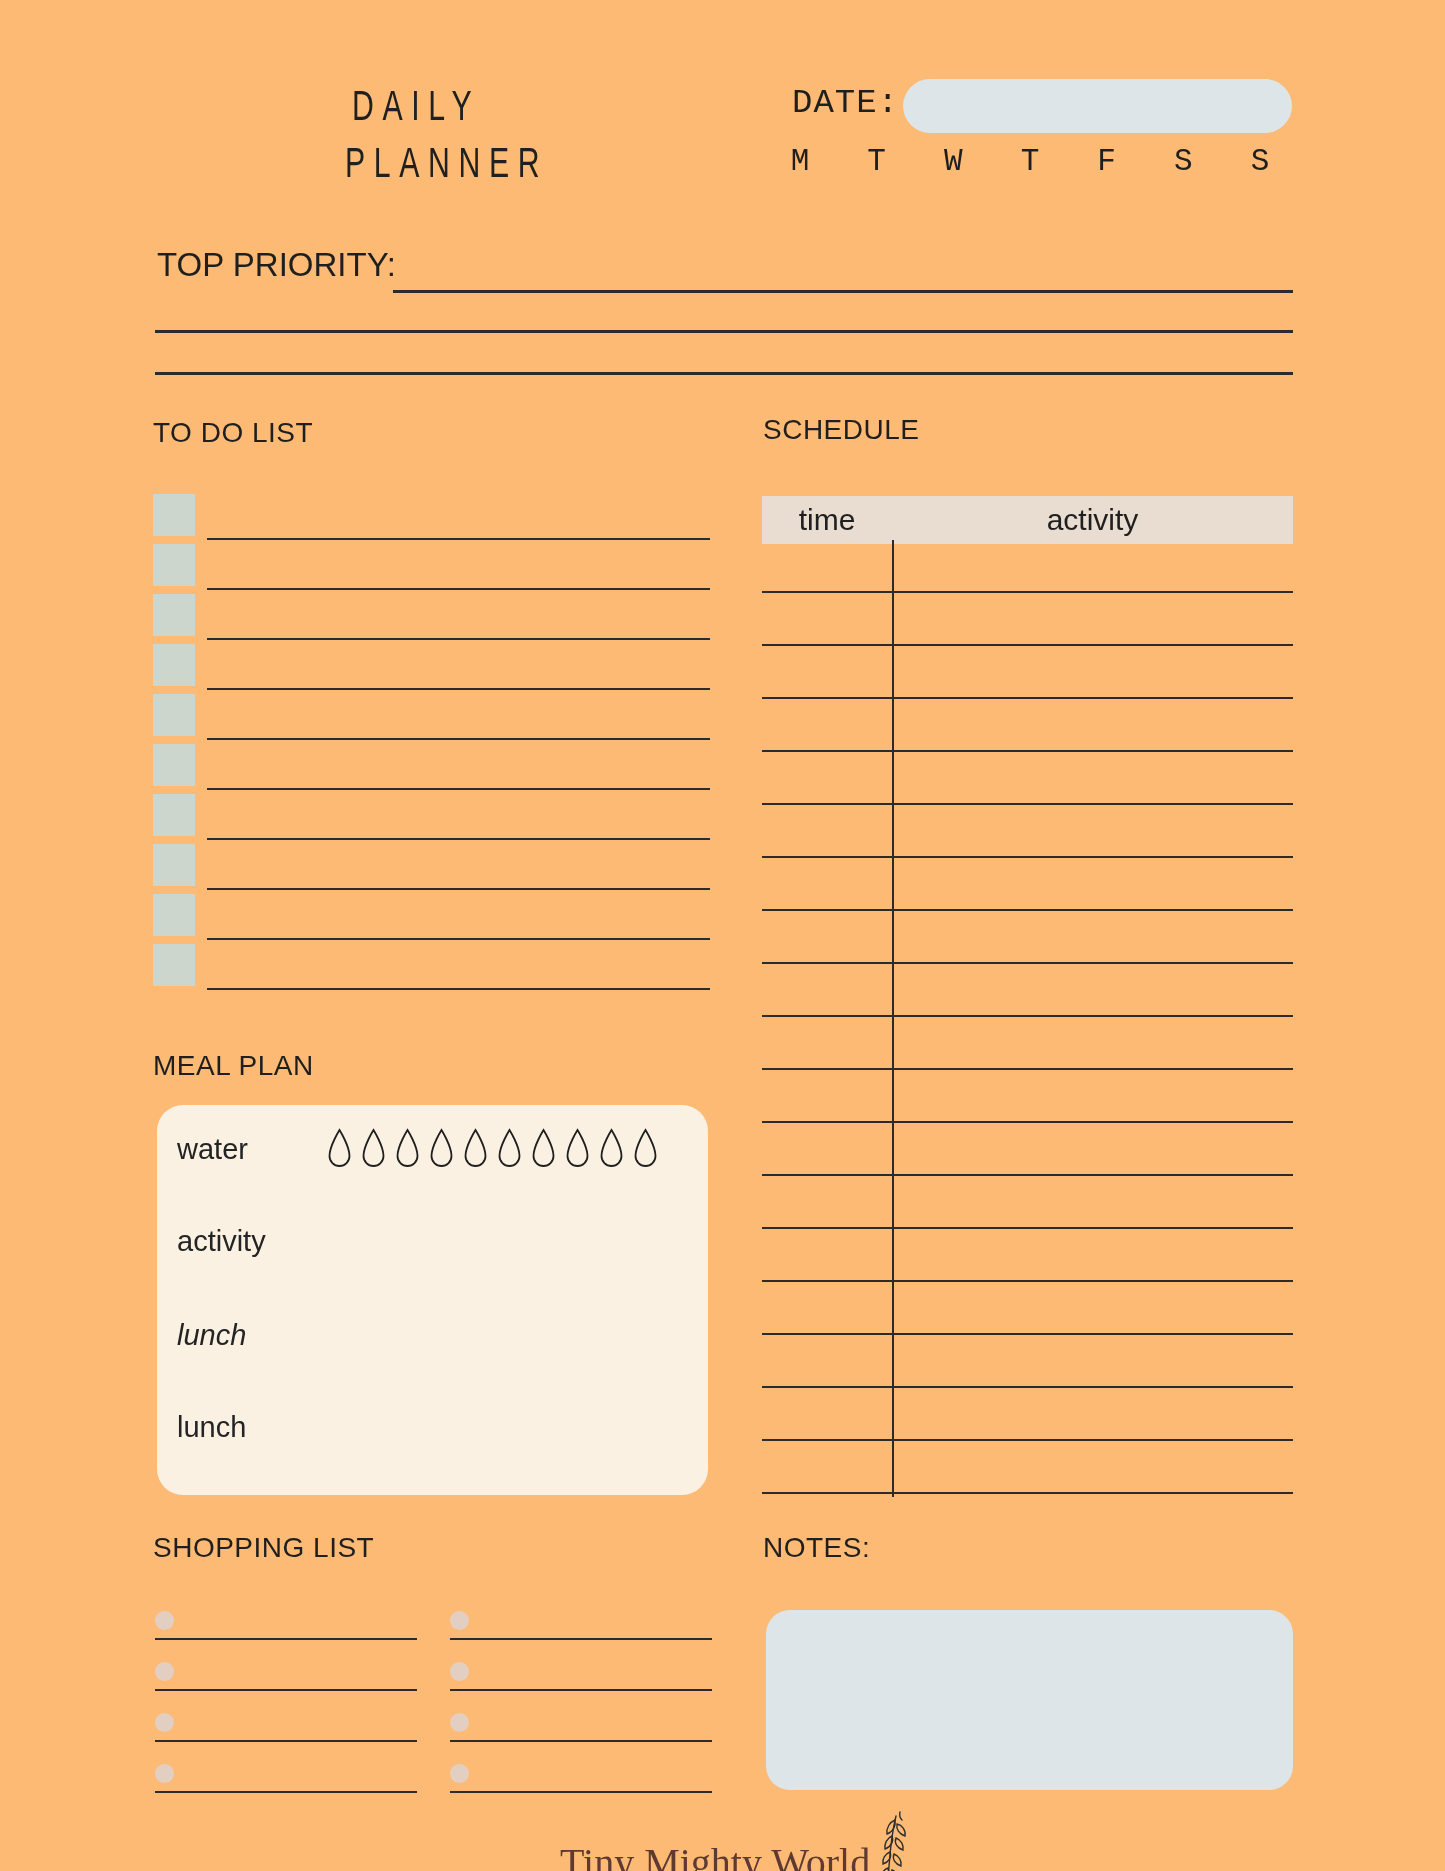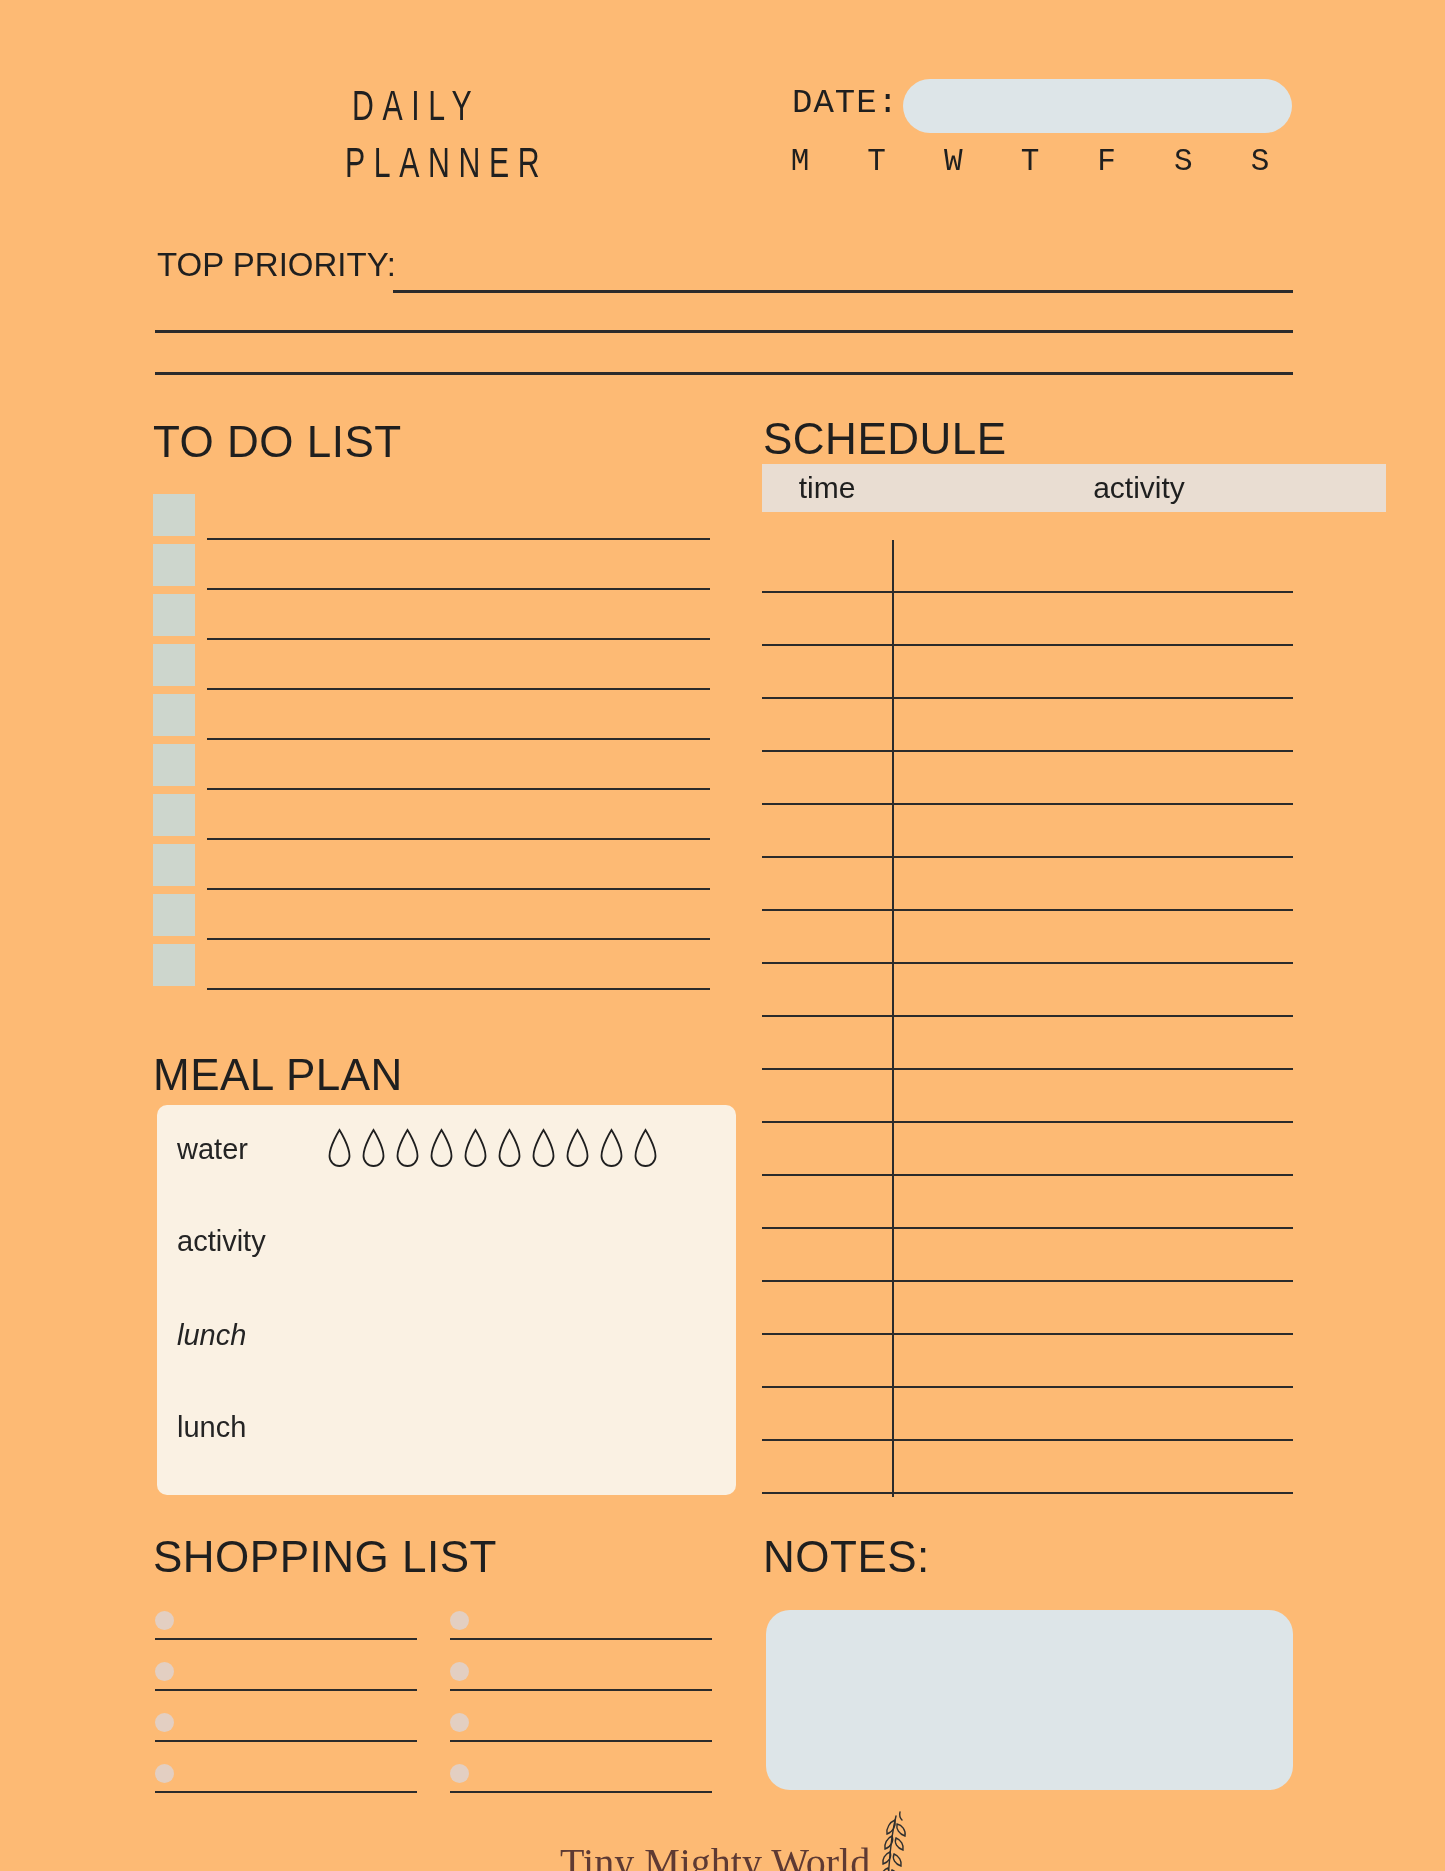--- a/index.html
+++ b/index.html
@@ -16,42 +16,42 @@
   }
   #title-line1{left:352px;top:82px;}
   #title-line2{left:345px;top:139px;}
   #date-label{left:792px;top:84px;font-size:34px;letter-spacing:1px;}
   #date-box{left:903px;top:79px;width:389px;height:54px;border-radius:27px;background:var(--box,#dde5e8);}
   #days-row{left:778px;top:144px;width:504px;display:flex;justify-content:space-between;font-size:31px;}
   #days-row span{width:44px;text-align:center;}
   
   .rule{position:absolute;height:3px;background:var(--line,#2b2b2b);}
   
-  .section-title{position:absolute;font-size:44px;letter-spacing:0.5px;white-space:nowrap;}
+  .section-title{position:absolute;font-size:28px;letter-spacing:0.5px;white-space:nowrap;}
   #priority-label{left:157px;top:246px;font-size:33px;position:absolute;}
   #prio-full-lines{left:155px;top:330px;width:1138px;position:absolute;}
   #prio-full-lines .rule2{height:3px;background:var(--line);margin-bottom:39px;}
   
   #todo-title{left:153px;top:417px;}
   #todo-rows{left:153px;top:490px;width:557px;position:absolute;}
   .todo-row{position:relative;height:50px;}
   .todo-check{position:absolute;left:0;top:4px;width:42px;height:42px;background:var(--checkbox,#cdd6cd);}
   .todo-line{position:absolute;left:54px;right:0;bottom:0;height:2px;background:var(--line);}
   
   #schedule-title{left:763px;top:414px;}
-  #schedule-band{left:762px;top:464px;width:624px;height:48px;background:var(--band,#e9ddd2);
+  #schedule-band{left:762px;top:496px;width:531px;height:48px;background:var(--band,#e9ddd2);
     display:flex;align-items:center;font-size:30px;position:absolute;}
   .band-time{width:130px;text-align:center;}
   .band-activity{flex:1;text-align:center;}
   #schedule-rows{left:762px;top:540px;width:531px;position:absolute;}
   .sched-row{box-sizing:border-box;height:53px;border-bottom:2px solid var(--line);}
   #schedule-divider{left:892px;top:540px;width:2px;height:957px;background:var(--line);position:absolute;}
   
   #meal-title{left:153px;top:1050px;}
-  #meal-box{left:157px;top:1105px;width:551px;height:390px;border-radius:10px;background:var(--meal,#faf1e3);position:absolute;padding-left:28px;}
+  #meal-box{left:157px;top:1105px;width:551px;height:390px;border-radius:26px;background:var(--meal,#faf1e3);position:absolute;}
   .meal-label{position:absolute;left:20px;font-size:29px;color:#242424;}
   #water-label{top:28px;}
   #breakfast-label{top:120px;}
   #lunch-label{top:214px;font-style:italic;}
   #dinner-label{top:306px;}
   #drops-row{position:absolute;left:170px;top:22px;display:flex;gap:9px;}
   .drop{width:25px;height:44px;display:inline-block;}
   .drop svg{display:block;}
   
   #shopping-title{left:153px;top:1532px;}

